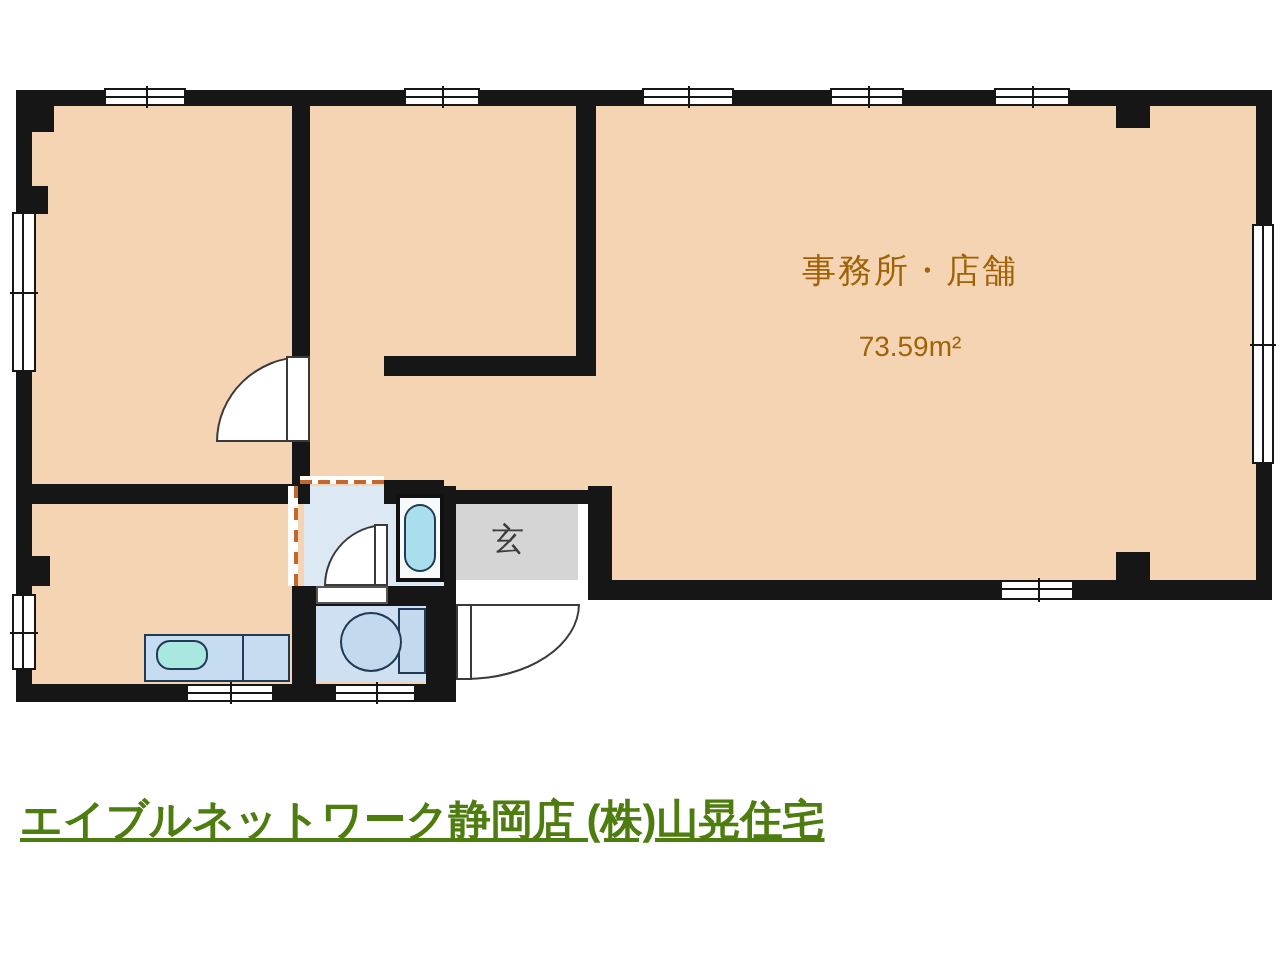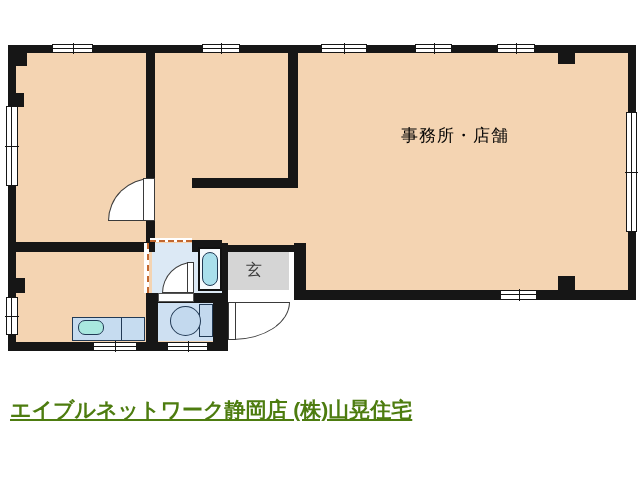--- a/index.html
+++ b/index.html
@@ -16,21 +16,21 @@
   .win-v::before{content:"";position:absolute;top:50%;left:-2px;right:-2px;border-top:1px solid #161616;}
   
   .arc{background:#ffffff;border:1px solid #3a3a3a;}
   .arc-tl{border-radius:100% 0 0 0;}
   .arc-br{border-radius:0 0 100% 0;}
   .leaf{background:#ffffff;border:1px solid #3a3a3a;}
   
   .dash-strip{background:#ffffff;}
   
   .fix{border:1px solid #223a55;}
-  .office-label{color:#000000;text-align:center;}
+  .office-label{color:#a16207;text-align:center;}
   .office-label .l1{font-size:17px;letter-spacing:1px;font-weight:500;}
   .office-label .l2{font-size:14px;margin-top:18px;}
   .office-label .l3{font-size:15px;margin-top:15px;}
   .genkan-label{font-size:16px;color:#3C3C3C;}
   .footer-text{font-size:21px;font-weight:bold;color:#4d7c0f;white-space:nowrap;letter-spacing:0px;text-decoration:underline;}
 </style>
 </head>
 <body>
 
 <div id="canvas">
@@ -99,18 +99,19 @@
   <div class="abs fix" style="left:78px;top:320px;width:26px;height:15px;background:#A9E8DF;border-radius:7px;"></div>
 
   <div class="abs" style="left:198px;top:247px;width:24px;height:44px;background:#F6FAFD;border:2px solid #111;"></div>
   <div class="abs fix" style="left:202px;top:252px;width:16px;height:34px;background:#A9DFEC;border-radius:8px;"></div>
 
   <div class="abs fix" style="left:199px;top:304px;width:14px;height:33px;background:#C3D9EE;"></div>
   <div class="abs fix" style="left:170px;top:306px;width:31px;height:30px;background:#C3D9EE;border-radius:50%;"></div>
 
   <div class="abs office-label" style="left:360px;top:124px;width:190px;">
     <div class="l1">事務所・店舗</div>
+    <div class="l2">73.59m²</div>
   </div>
   <div class="abs genkan-label" style="left:246px;top:260px;">玄</div>
 
   <div class="abs footer-text" style="left:10px;top:396px;">エイブルネットワーク静岡店 (株)山晃住宅</div>
 
 </div>
 
 </body></html>

